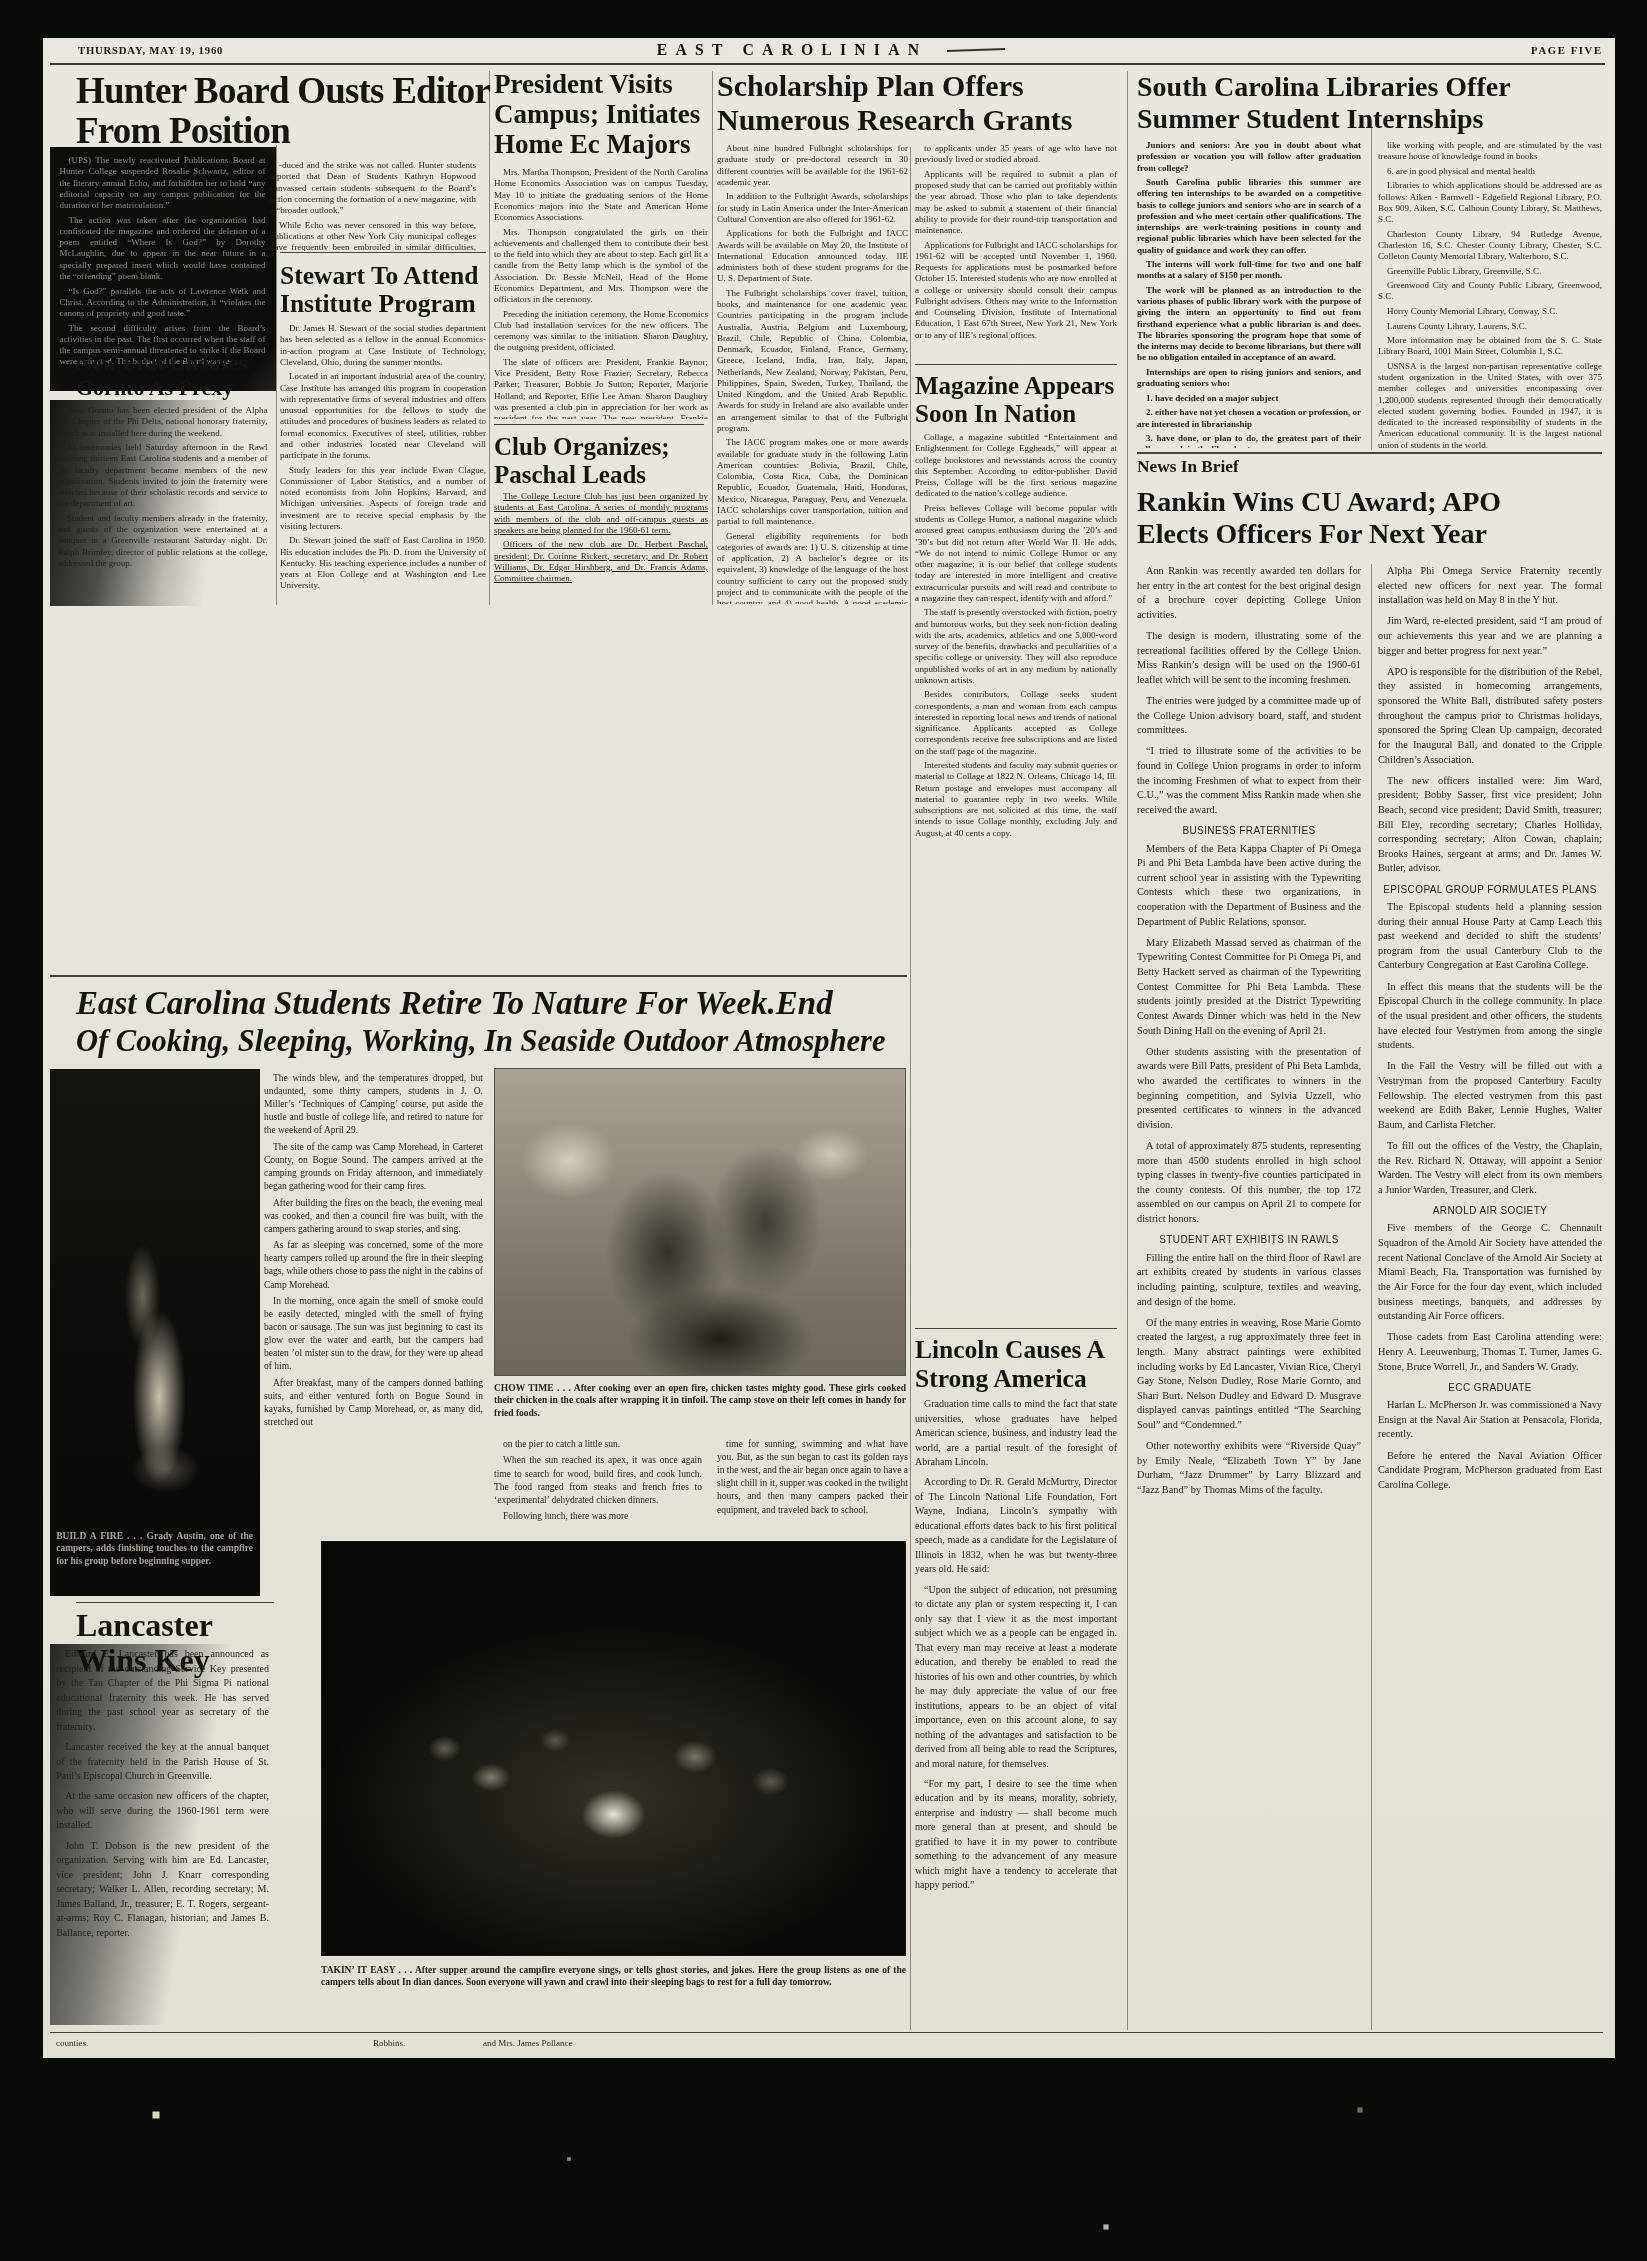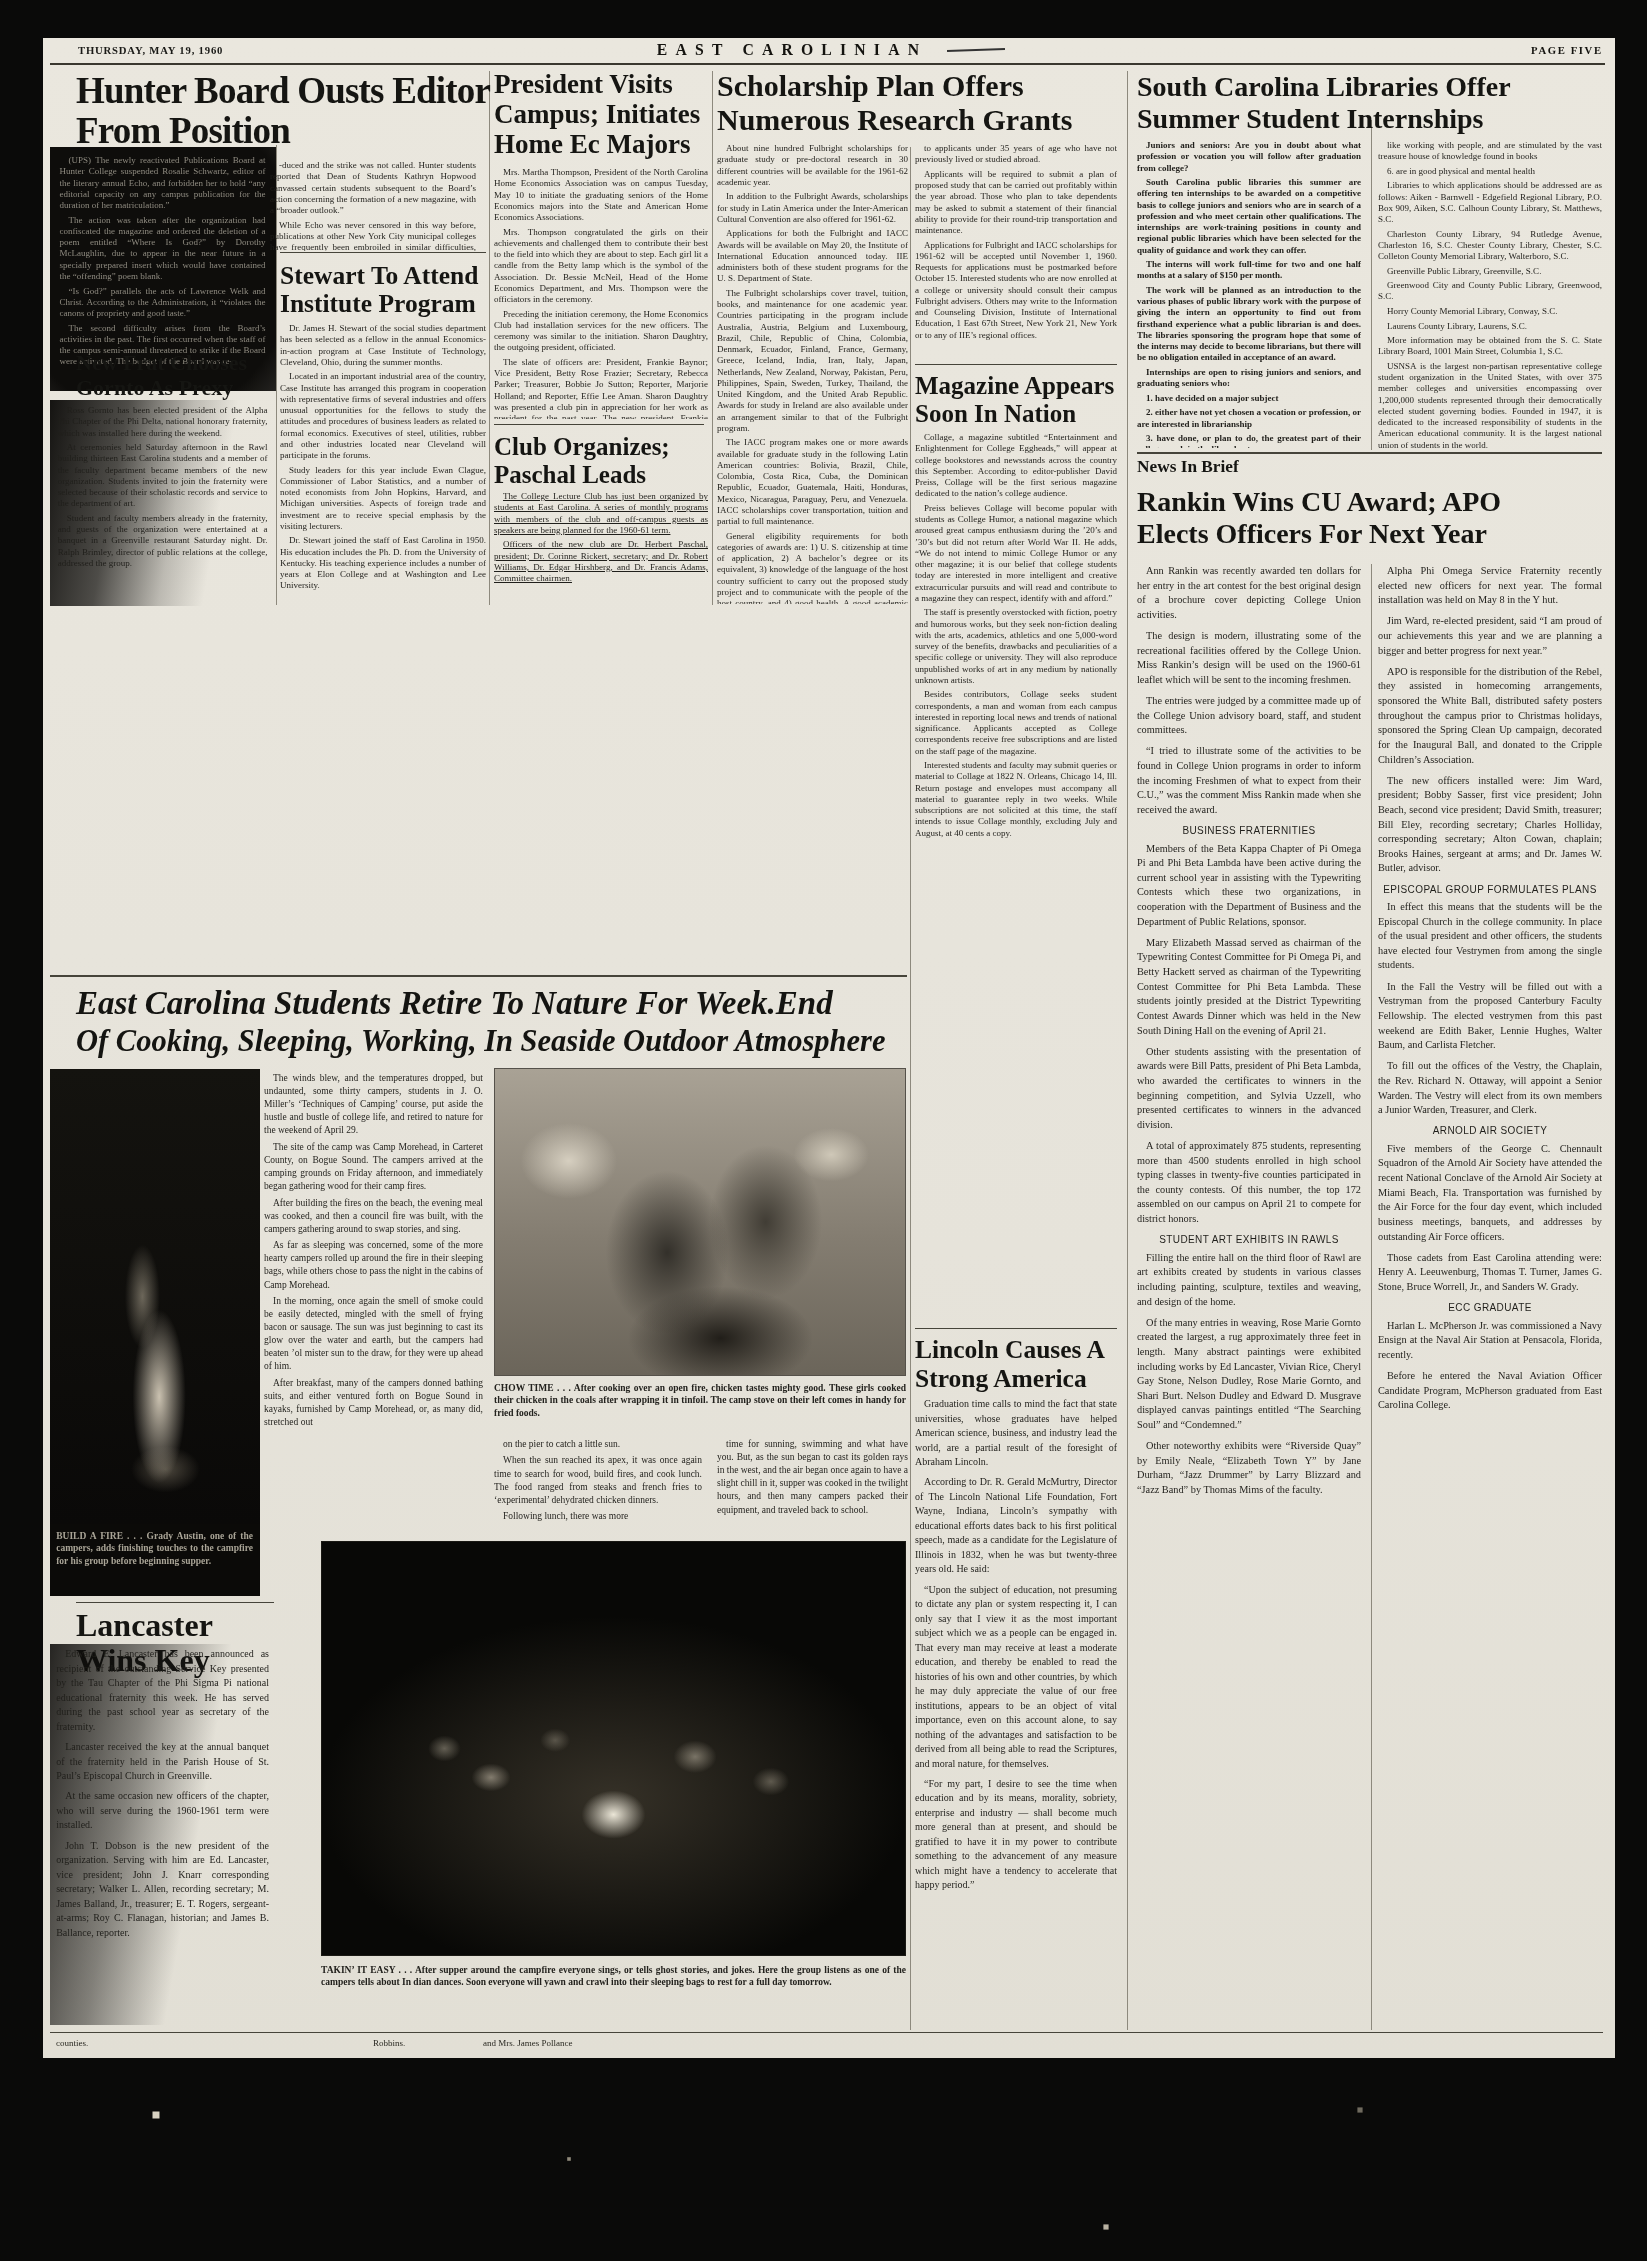--- a/index.html
+++ b/index.html
@@ -248,20 +248,21 @@
       <p>Filling the entire hall on the third floor of Rawl are art exhibits created by students in various classes including painting, sculpture, textiles and weaving, and design of the home.</p>
       <p>Of the many entries in weaving, Rose Marie Gornto created the largest, a rug approximately three feet in length. Many abstract paintings were exhibited including works by Ed Lancaster, Vivian Rice, Cheryl Gay Stone, Nelson Dudley, Rose Marie Gornto, and Shari Burt. Nelson Dudley and Edward D. Musgrave displayed canvas paintings entitled “The Searching Soul” and “Condemned.”</p>
       <p>Other noteworthy exhibits were “Riverside Quay” by Emily Neale, “Elizabeth Town Y” by Jane Durham, “Jazz Drummer” by Larry Blizzard and “Jazz Band” by Thomas Mims of the faculty.</p>
     </div>
   <div class="bt pos-rankin-c2">
       <p>Alpha Phi Omega Service Fraternity recently elected new officers for next year. The formal installation was held on May 8 in the Y hut.</p>
       <p>Jim Ward, re-elected president, said “I am proud of our achievements this year and we are planning a bigger and better progress for next year.”</p>
       <p>APO is responsible for the distribution of the Rebel, they assisted in homecoming arrangements, sponsored the White Ball, distributed safety posters throughout the campus prior to Christmas holidays, sponsored the Spring Clean Up campaign, decorated for the Inaugural Ball, and donated to the Cripple Children’s Association.</p>
       <p>The new officers installed were: Jim Ward, president; Bobby Sasser, first vice president; John Beach, second vice president; David Smith, treasurer; Bill Eley, recording secretary; Charles Holliday, corresponding secretary; Alton Cowan, chaplain; Brooks Haines, sergeant at arms; and Dr. James W. Butler, advisor.</p>
       <p class="subhead">EPISCOPAL GROUP FORMULATES PLANS</p>
+      <p>The Episcopal students held a planning session during their annual House Party at Camp Leach this past weekend and decided to shift the students’ program from the usual Canterbury Club to the Canterbury Congregation at East Carolina College.</p>
       <p>In effect this means that the students will be the Episcopal Church in the college community. In place of the usual president and other officers, the students have elected four Vestrymen from among the single students.</p>
       <p>In the Fall the Vestry will be filled out with a Vestryman from the proposed Canterbury Faculty Fellowship. The elected vestrymen from this past weekend are Edith Baker, Lennie Hughes, Walter Baum, and Carlista Fletcher.</p>
       <p>To fill out the offices of the Vestry, the Chaplain, the Rev. Richard N. Ottaway, will appoint a Senior Warden. The Vestry will elect from its own members a Junior Warden, Treasurer, and Clerk.</p>
       <p class="subhead">ARNOLD AIR SOCIETY</p>
       <p>Five members of the George C. Chennault Squadron of the Arnold Air Society have attended the recent National Conclave of the Arnold Air Society at Miami Beach, Fla. Transportation was furnished by the Air Force for the four day event, which included business meetings, banquets, and addresses by outstanding Air Force officers.</p>
       <p>Those cadets from East Carolina attending were: Henry A. Leeuwenburg, Thomas T. Turner, James G. Stone, Bruce Worrell, Jr., and Sanders W. Grady.</p>
       <p class="subhead">ECC GRADUATE</p>
       <p>Harlan L. McPherson Jr. was commissioned a Navy Ensign at the Naval Air Station at Pensacola, Florida, recently.</p>
       <p>Before he entered the Naval Aviation Officer Candidate Program, McPherson graduated from East Carolina College.</p>
     </div>

